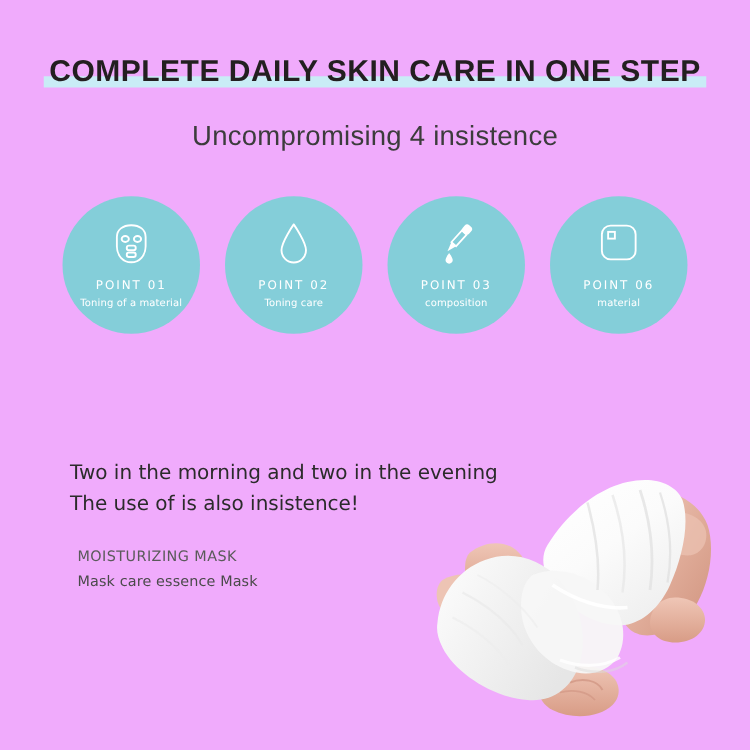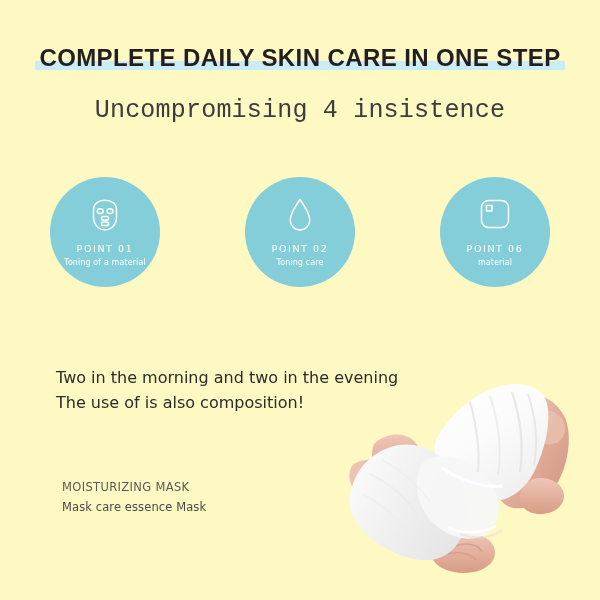--- a/index.html
+++ b/index.html
@@ -12,21 +12,21 @@
     background: #ffffff;
     font-family: "Liberation Sans", sans-serif;
     overflow: hidden;
     position: relative;
   }
 
   #page {
     position: relative;
     width: 600px;
     height: 600px;
-    background: #fef9c3;
+    background: #f0abfc;
   }
 
   
   .header {
     position: absolute;
     left: 0;
     top: 44px;
     width: 600px;
     text-align: center;
   }
@@ -55,33 +55,33 @@
     line-height: 1.15;
     white-space: nowrap;
   }
 
   .subheadline {
     position: absolute;
     left: 0;
     top: 96px;
     width: 600px;
     text-align: center;
-    font-family: Liberation Mono, monospace;
+    font-family: Liberation Sans, sans-serif;
     font-weight: 300;
-    font-size: 25px;
+    font-size: 22px;
     color: #3c3c3c;
     letter-spacing: 0.2px;
     white-space: nowrap;
   }
 
   
   .points-row {
     position: absolute;
     left: 50px;
-    top: 177px;
+    top: 157px;
     width: 500px;
     height: 112px;
     display: flex;
     justify-content: space-between;
     align-items: flex-start;
   }
   .point-circle {
     position: relative;
     width: 110px;
     height: 110px;
@@ -135,21 +135,20 @@
     line-height: 1.55;
     white-space: nowrap;
     font-weight: 400;
   }
 
   .product-names {
     position: absolute;
     left: 62px;
     top: 436px;
     width: 260px;
-    margin-top: 42px;
   }
   .product-name-1 {
     font-family: "DejaVu Sans", sans-serif;
     font-size: 11.5px;
     color: #5a5a5a;
     letter-spacing: 0.35px;
     line-height: 1.7;
     white-space: nowrap;
   }
   .product-name-2 {
@@ -207,37 +206,51 @@
     <div class="point-circle">
       <div class="point-icon">
         <svg width="40" height="40" viewBox="0 0 40 40" fill="none">
           <path d="M20 4.5 C20 4.5 10.2 18.5 10.2 25.2 C10.2 30.6 14.6 35 20 35 C25.4 35 29.8 30.6 29.8 25.2 C29.8 18.5 20 4.5 20 4.5 Z" stroke="#ffffff" stroke-width="1.5" fill="none" stroke-linejoin="round"></path>
         </svg>
       </div>
       <div class="point-title">POINT 02</div>
       <div class="point-sub">Toning care</div>
     </div>
 
+    <div class="point-circle">
+      <div class="point-icon">
+        <svg width="40" height="40" viewBox="0 0 40 40" fill="none">
+          <g transform="rotate(42 20 18)">
+            <rect x="16.6" y="1.5" width="7" height="7.5" rx="2.6" fill="#ffffff"></rect>
+            <rect x="17.6" y="8.6" width="5" height="12.5" fill="none" stroke="#ffffff" stroke-width="1.4"></rect>
+            <path d="M17.6 21.1 L20.1 28.6 L22.6 21.1 Z" fill="#ffffff"></path>
+          </g>
+          <path d="M14.3 27.4 C14.3 27.4 11.4 31.3 11.4 33.0 C11.4 34.6 12.7 35.9 14.3 35.9 C15.9 35.9 17.2 34.6 17.2 33.0 C17.2 31.3 14.3 27.4 14.3 27.4 Z" fill="#ffffff"></path>
+        </svg>
+      </div>
+      <div class="point-title">POINT 03</div>
+      <div class="point-sub">composition</div>
+    </div>
 
     <div class="point-circle">
       <div class="point-icon">
         <svg width="40" height="40" viewBox="0 0 40 40" fill="none">
           <rect x="6.5" y="5.5" width="27" height="27" rx="7" stroke="#ffffff" stroke-width="1.5" fill="none"></rect>
           <rect x="11.5" y="10.5" width="5.4" height="5.4" stroke="#ffffff" stroke-width="1.5" fill="none"></rect>
         </svg>
       </div>
       <div class="point-title">POINT 06</div>
       <div class="point-sub">material</div>
     </div>
 
   </div>
 
   <div class="promo">
     <div class="promo-line">Two in the morning and two in the evening</div>
-    <div class="promo-line">The use of is also composition!</div>
+    <div class="promo-line">The use of is also insistence!</div>
   </div>
 
   <div class="product-names">
     <div class="product-name-1">MOISTURIZING MASK</div>
     <div class="product-name-2">Mask care essence Mask</div>
   </div>
 
   <div class="product-photo">
     <svg width="270" height="232" viewBox="0 0 270 232" fill="none">
       <defs>

